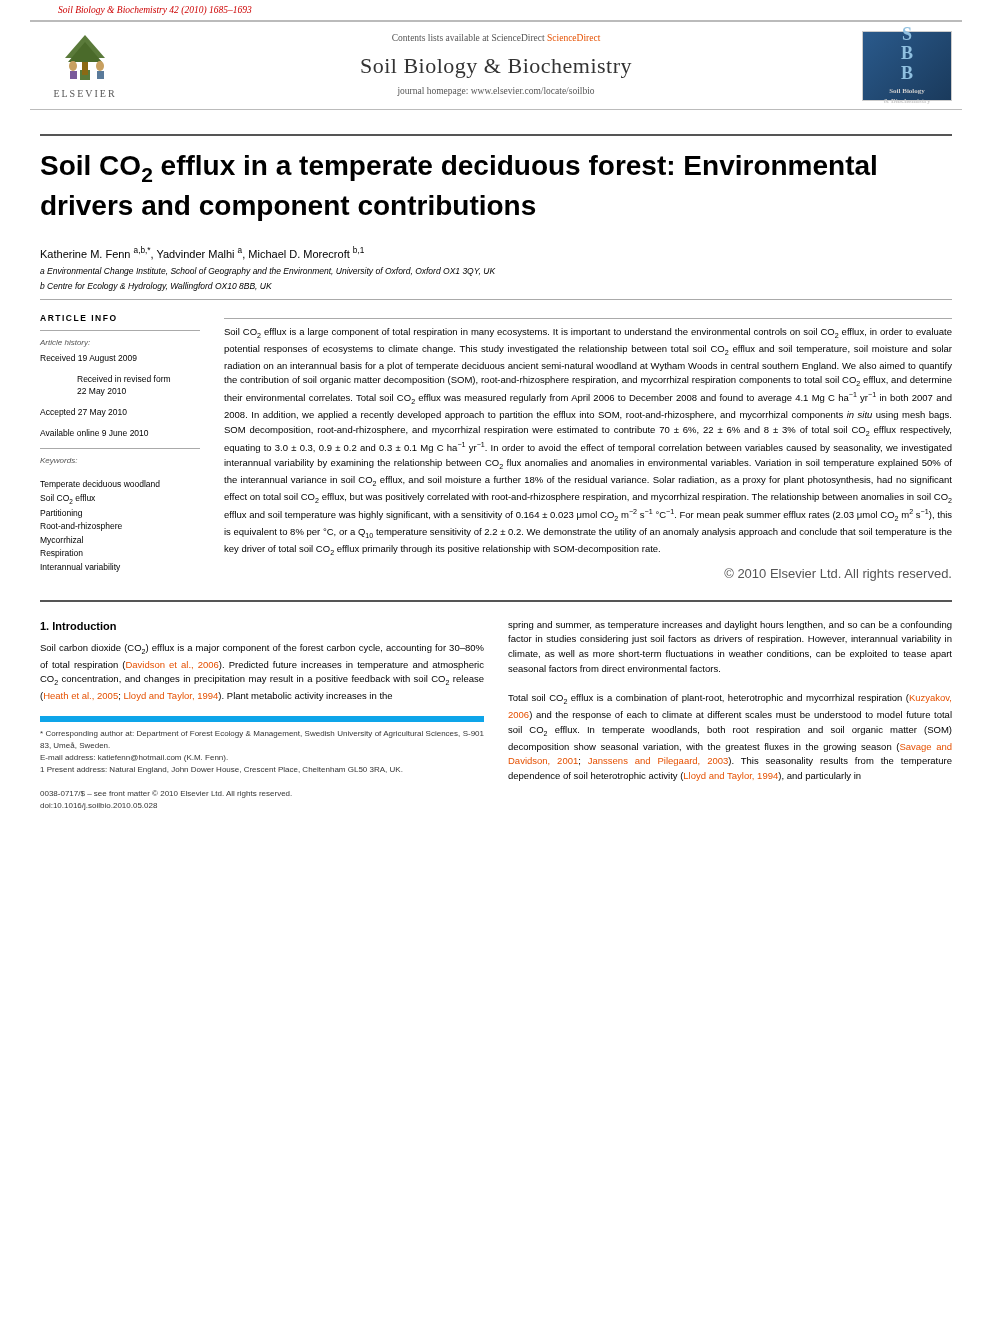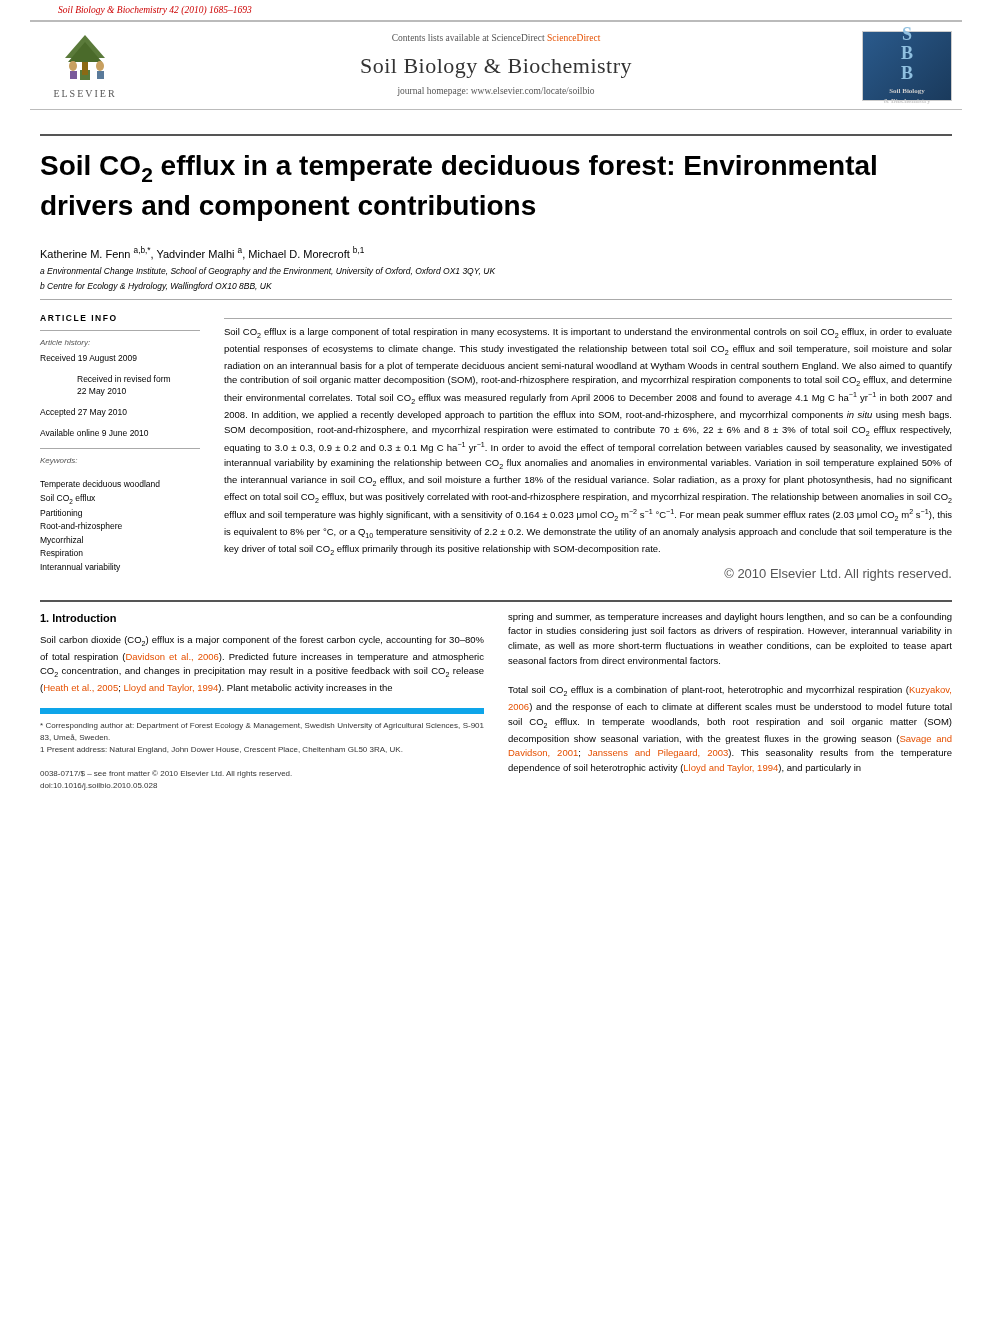--- a/index.html
+++ b/index.html
@@ -201,21 +201,21 @@
       font-size: 13px;
       text-align: right;
       font-family: Arial, sans-serif;
       margin-top: 6px;
       color: #555;
     }
 
     .body-section {
       margin-top: 16px;
       border-top: 2px solid #555;
-      padding-top: 8px;
+      padding-top: 16px;
     }
     .two-col-body {
       display: flex;
       gap: 24px;
     }
     .body-col {
       flex: 1;
       font-size: 9.5px;
       line-height: 1.55;
       text-align: justify;
@@ -344,20 +344,21 @@
       <div class="body-col">
         <div class="intro-heading">
           <span>1.</span> <span>Introduction</span>
         </div>
         <p>
           Soil carbon dioxide (CO<sub>2</sub>) efflux is a major component of the forest carbon cycle, accounting for 30–80% of total respiration (<a href="#" class="ref-link">Davidson et al., 2006</a>). Predicted future increases in temperature and atmospheric CO<sub>2</sub> concentration, and changes in precipitation may result in a positive feedback with soil CO<sub>2</sub> release (<a href="#" class="ref-link">Heath et al., 2005</a>; <a href="#" class="ref-link">Lloyd and Taylor, 1994</a>). Plant metabolic activity increases in the
         </p>
 
         <div class="footnote-section">
           <div>* Corresponding author at: Department of Forest Ecology &amp; Management, Swedish University of Agricultural Sciences, S-901 83, Umeå, Sweden.</div>
+          <div>E-mail address: katiefenn@hotmail.com (K.M. Fenn).</div>
           <div>1 Present address: Natural England, John Dower House, Crescent Place, Cheltenham GL50 3RA, UK.</div>
           <br>
           <div>0038-0717/$ – see front matter © 2010 Elsevier Ltd. All rights reserved.</div>
           <div>doi:10.1016/j.soilbio.2010.05.028</div>
         </div>
       </div>
 
       <div class="body-col">
         <p>
           spring and summer, as temperature increases and daylight hours lengthen, and so can be a confounding factor in studies considering just soil factors as drivers of respiration. However, interannual variability in climate, as well as more short-term fluctuations in weather conditions, can be exploited to tease apart seasonal factors from direct environmental factors.

